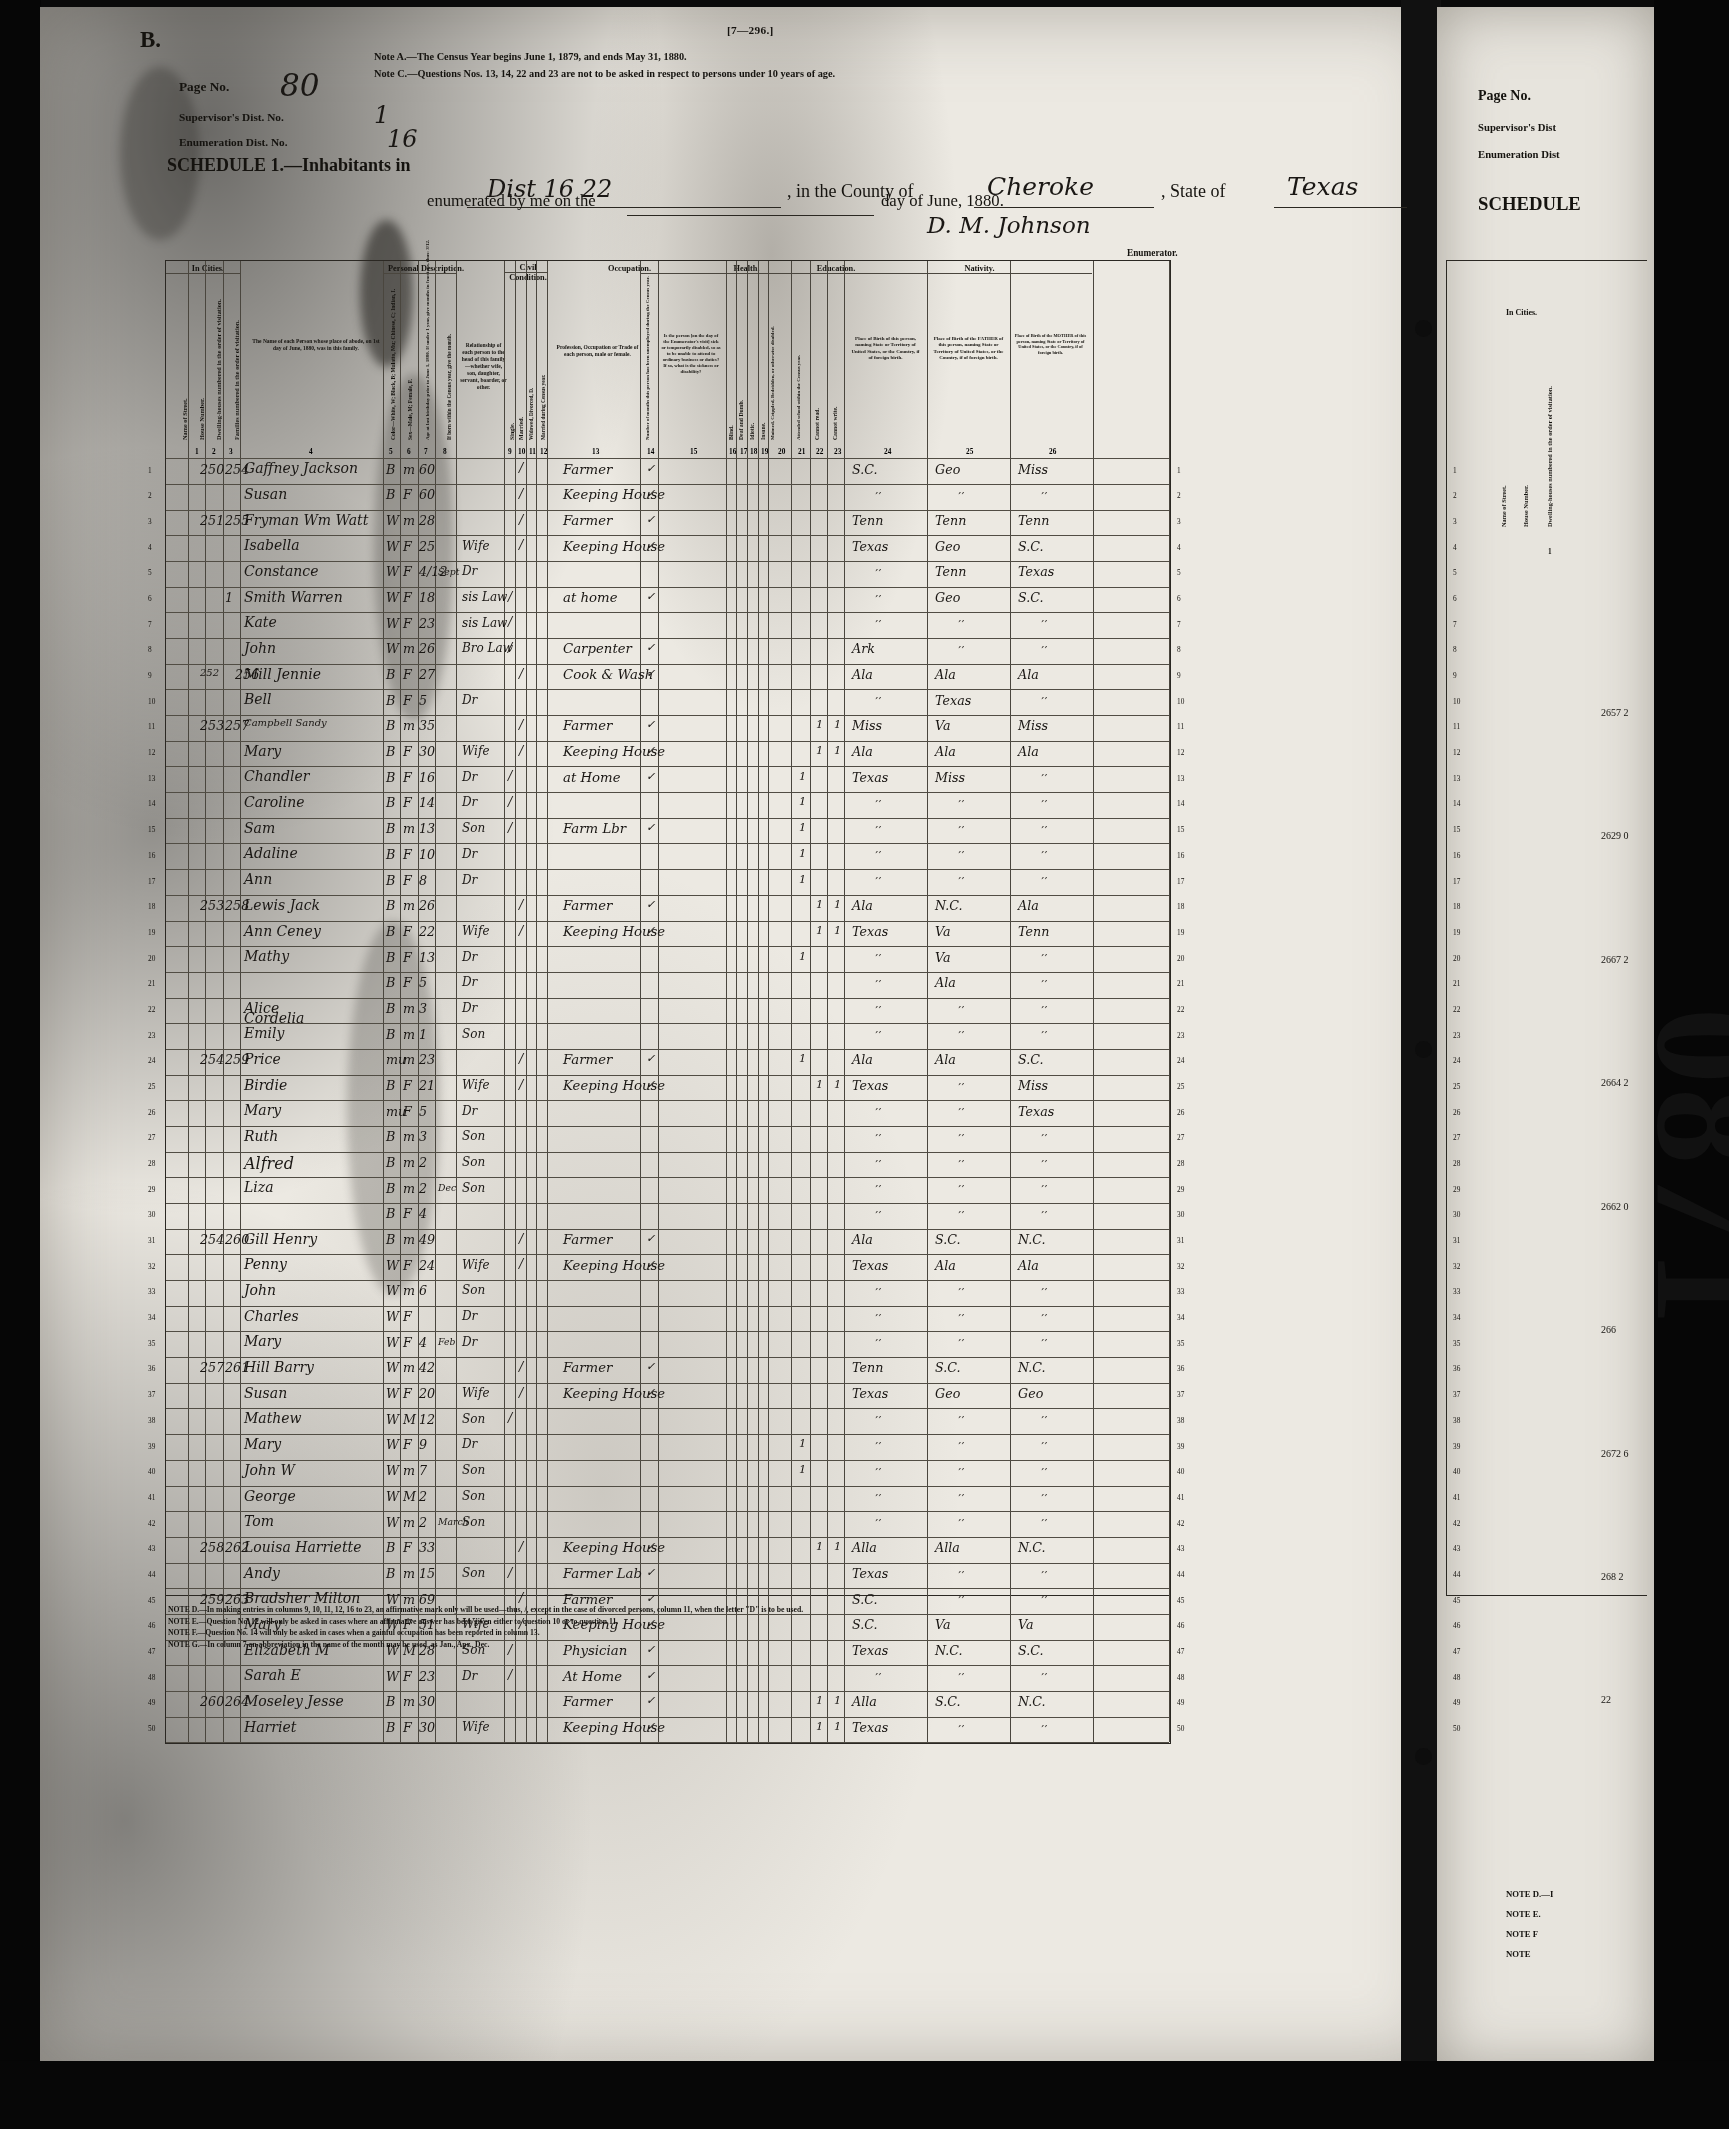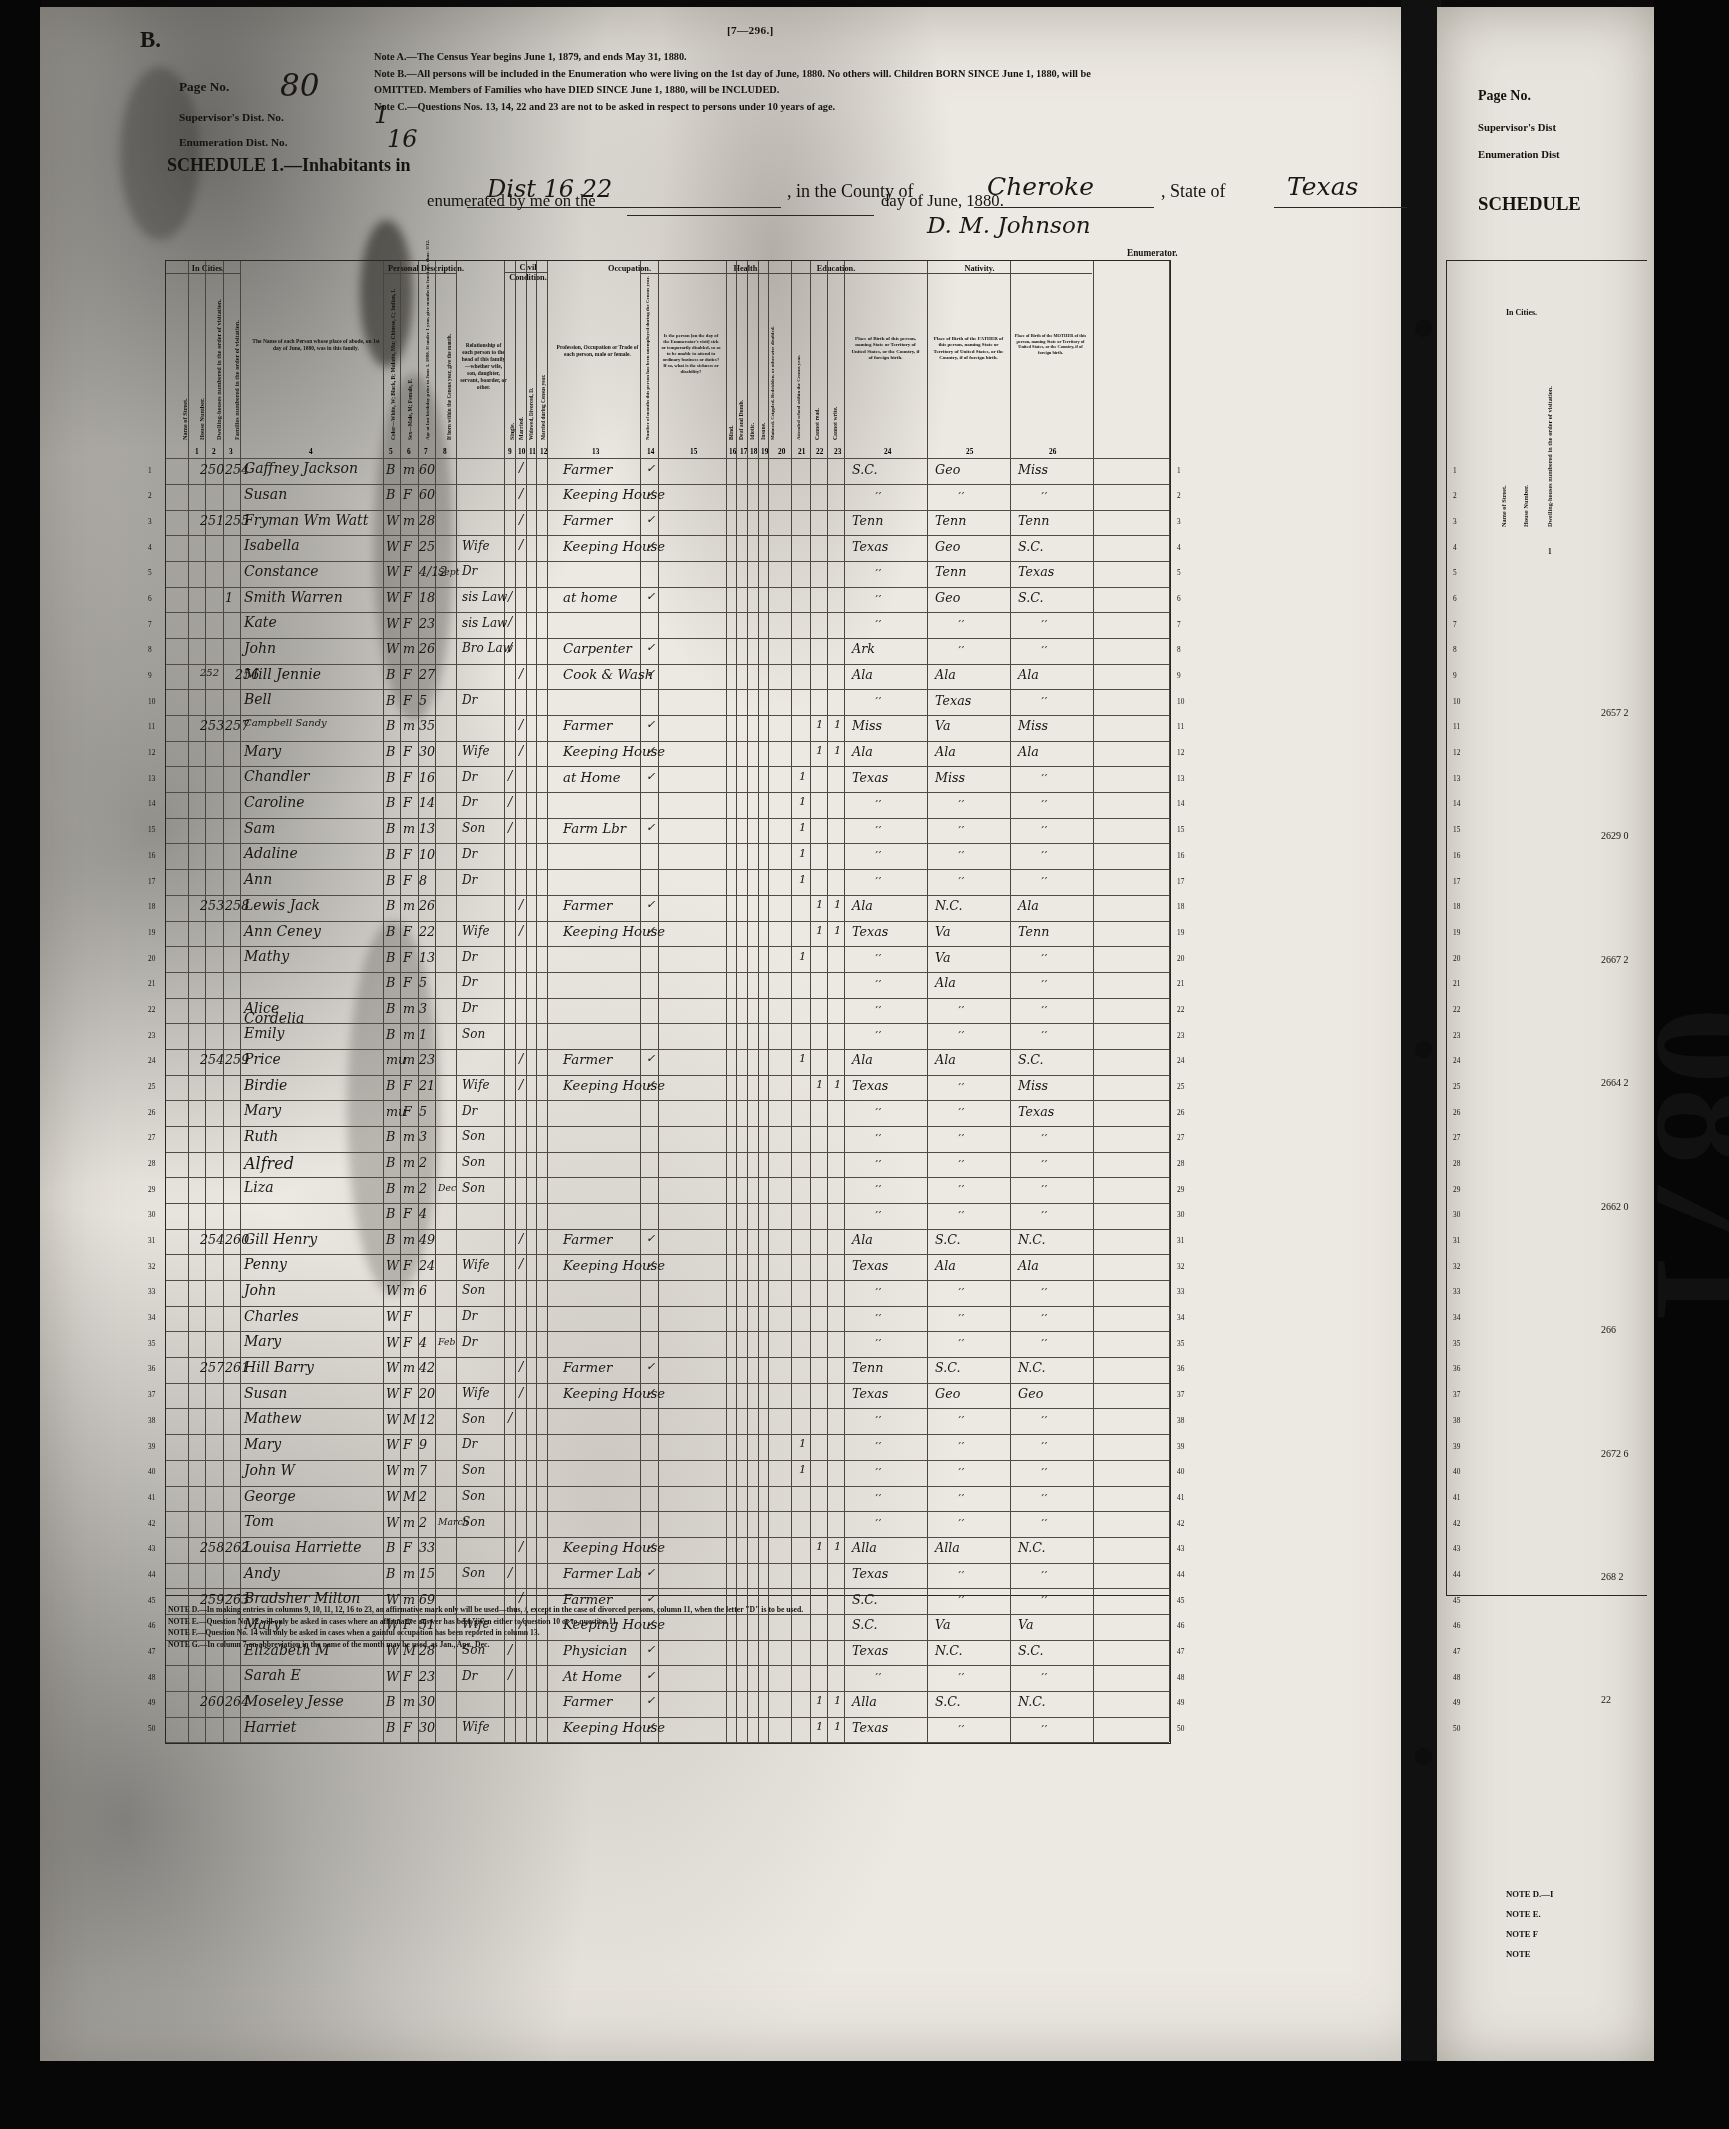--- a/index.html
+++ b/index.html
@@ -83,21 +83,20 @@
 
   <div class="lbl ink" style="left:179px;top:79px;">Page No.</div>
   <div class="hand" style="position:absolute;left:280px;top:67px;font-size:31px;">80</div>
   <div class="lbl ink" style="left:179px;top:111px;font-size:11.3px;">Supervisor's Dist. No.</div>
   <div class="hand" style="position:absolute;left:374px;top:101px;font-size:24px;">1</div>
   <div class="lbl ink" style="left:179px;top:136px;font-size:11.3px;">Enumeration Dist. No.</div>
   <div class="hand" style="position:absolute;left:387px;top:125px;font-size:24px;">16</div>
 
   <div class="notes ink">
     <div>Note A.—The Census Year begins June 1, 1879, and ends May 31, 1880.</div>
-    <div>Note B.—All persons will be included in the Enumeration who were living on the 1st day of June, 1880. No others will. Children BORN SINCE June 1, 1880, will be OMITTED. Members of Families who have DIED SINCE June 1, 1880, will be INCLUDED.</div>
     <div>Note C.—Questions Nos. 13, 14, 22 and 23 are not to be asked in respect to persons under 10 years of age.</div>
   </div>
 
   <div class="sch ink">SCHEDULE 1.—Inhabitants in</div>
   <div class="hand" style="position:absolute;left:487px;top:175px;font-size:24px;">Dist 16   22</div>
   <div style="position:absolute;left:467px;top:207px;width:314px;border-bottom:1px solid #2b2822;"></div>
   <div class="ink" style="position:absolute;left:787px;top:181px;font-size:18px;">, in the County of</div>
   <div class="hand" style="position:absolute;left:987px;top:172px;font-size:25px;">Cheroke</div>
   <div style="position:absolute;left:974px;top:207px;width:180px;border-bottom:1px solid #2b2822;"></div>
   <div class="ink" style="position:absolute;left:1161px;top:181px;font-size:18px;">, State of</div>

